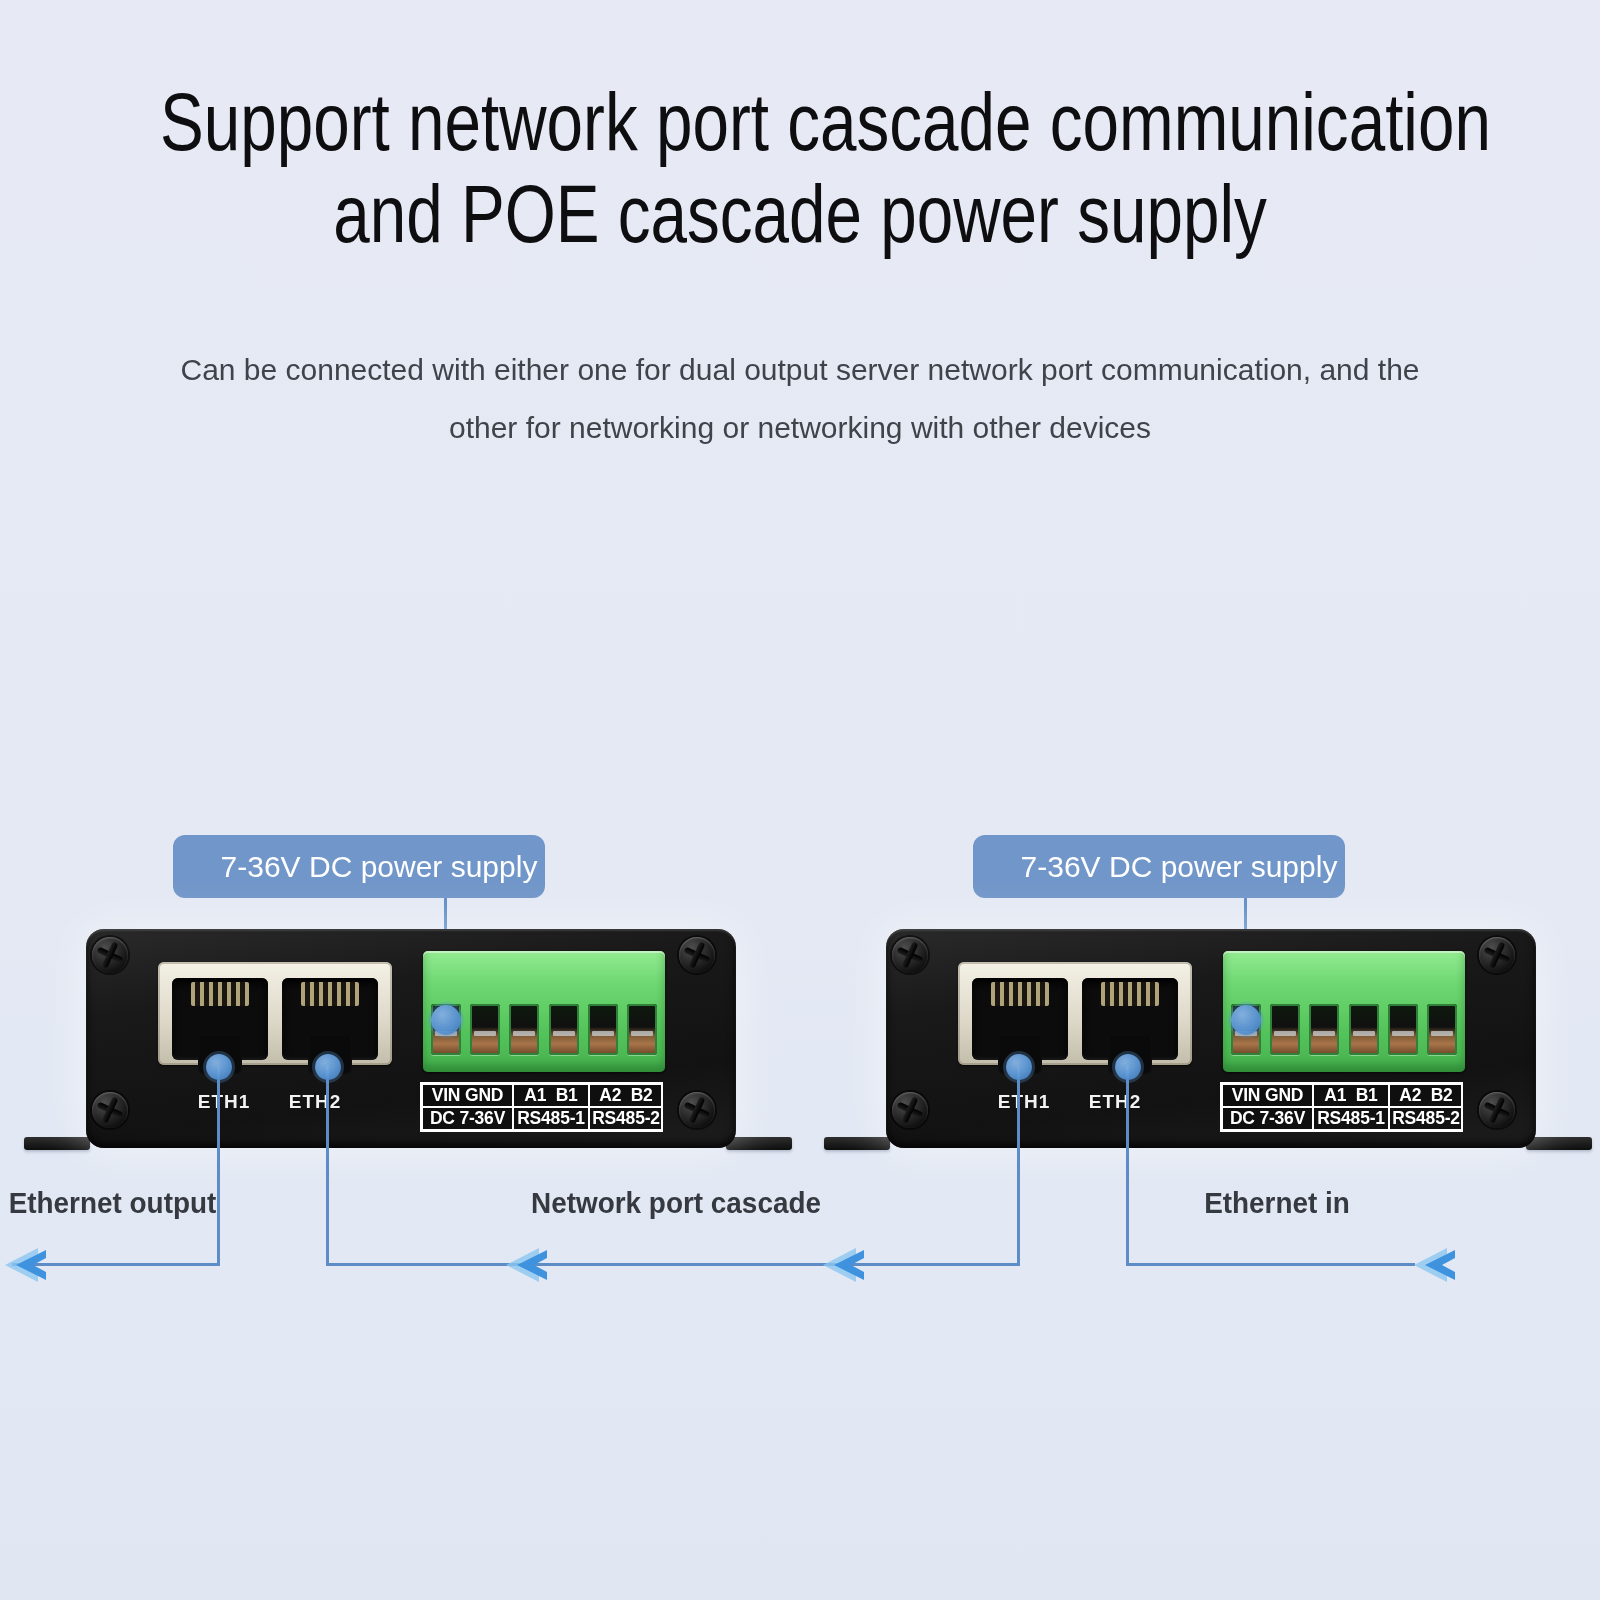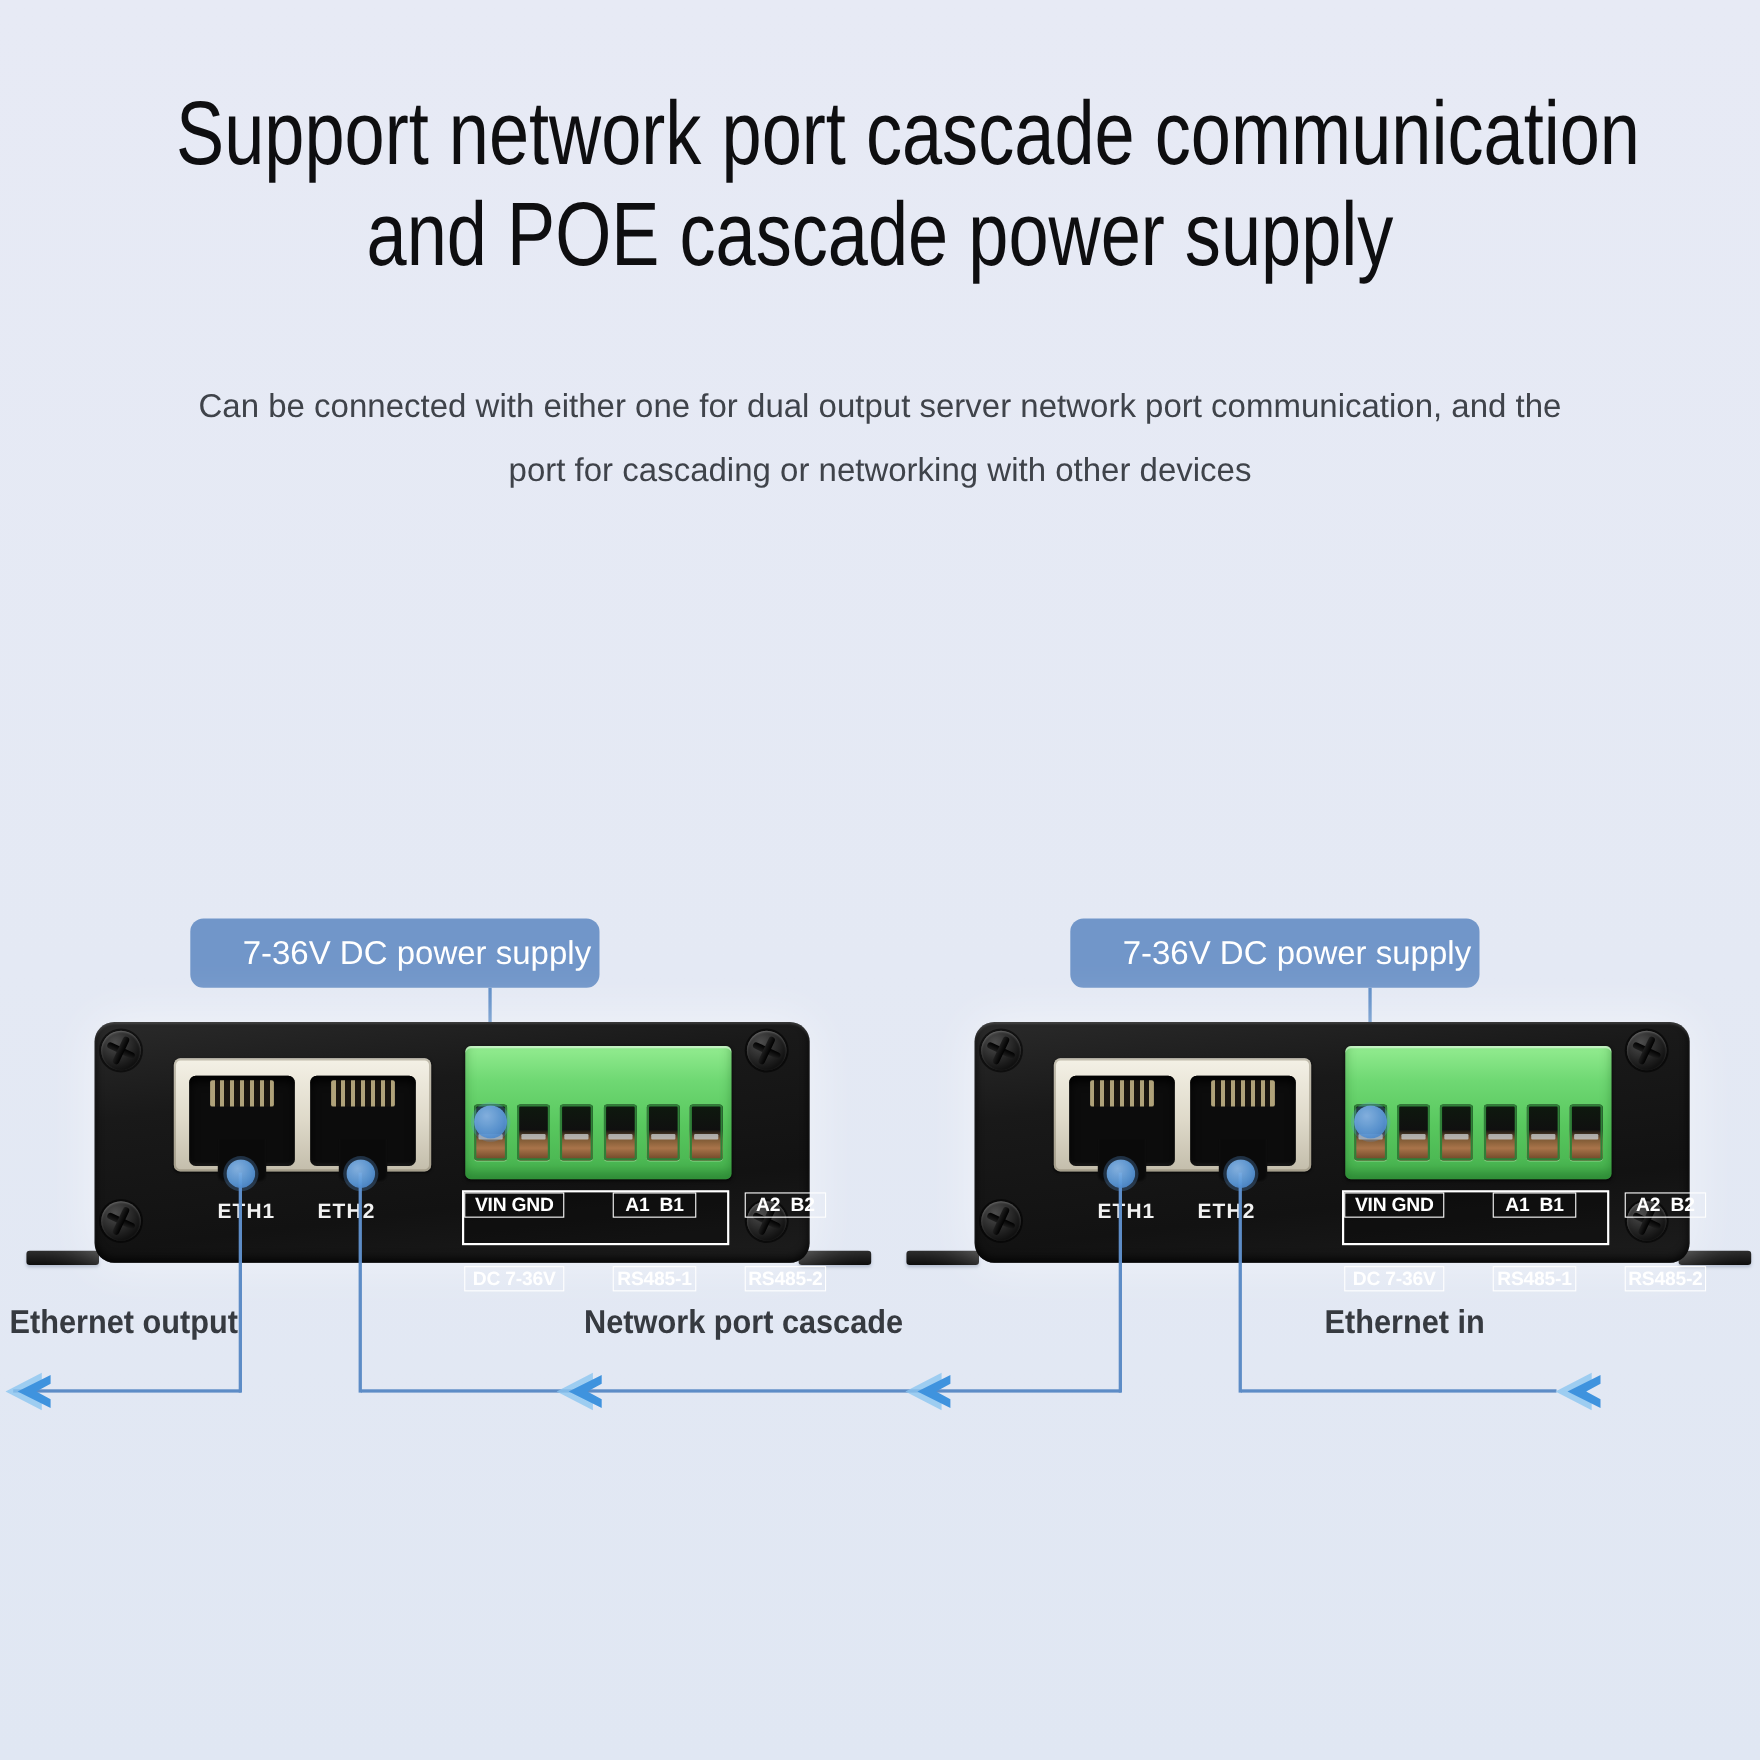--- a/index.html
+++ b/index.html
@@ -73,21 +73,21 @@
                0 1px 3px rgba(0,0,0,.7);}
   .holes{position:absolute;left:8px;right:8px;top:53px;height:51px;display:flex;justify-content:space-between;}
   .hole{width:30px;height:51px;border-radius:3px;
     background:linear-gradient(180deg,#0e1a0e 0%,#101010 45%,#7e5a35 62%,#a9744a 78%,#6b4426 100%);
     box-shadow:inset 0 0 0 2px #2f8038, 0 1px 0 rgba(220,255,220,.45);position:relative;}
   .hole::after{content:"";position:absolute;left:4px;right:4px;top:52%;height:5px;background:#ccd1d5;opacity:.75;border-radius:1px;}
 
   
   .term-table{position:absolute;left:334px;top:153px;width:243px;height:50px;
     display:grid;grid-template-columns:91px 76px 74px;grid-template-rows:1fr 1fr;
-    border:2px solid #fff;background:rgba(0,0,0,.25);gap:44px;}
+    border:2px solid #fff;background:rgba(0,0,0,.25);}
   .term-cell{border:1px solid #fff;display:flex;align-items:center;justify-content:center;
     color:#fff;font-size:17.5px;font-weight:700;letter-spacing:-.2px;white-space:pre;}
 
   
   .dot{position:absolute;border-radius:50%;z-index:30;
     background:radial-gradient(circle at 38% 32%,#8ab9ea 0%,var(--dot-blue) 55%,#3f78bd 100%);
     opacity:.94;box-shadow:0 0 0 3px rgba(90,150,215,.30);}
   .dot-eth{width:26px;height:26px;top:1054px}
   .dot-eth.d1{left:206px}.dot-eth.d2{left:315px}
   .dot-term{width:30px;height:30px;left:431px;top:1005px}
@@ -111,21 +111,21 @@
 
 <div class="canvas">
 
   <div class="title">
     <div class="title-line">Support network port cascade communication</div>
     <div class="title-line">and POE cascade power supply</div>
   </div>
 
   <div class="description">
     <div>Can be connected with either one for dual output server network port communication, and the</div>
-    <div>port for cascading or networking with other devices</div>
+    <div>other for networking or networking with other devices</div>
   </div>
 
   <div class="dev-group g1">
     <div class="badge">7-36V DC power supply</div>
     <div class="badge-line"></div>
 
     <div class="flange flange-l"></div>
     <div class="flange flange-r"></div>
 
     <div class="device">

